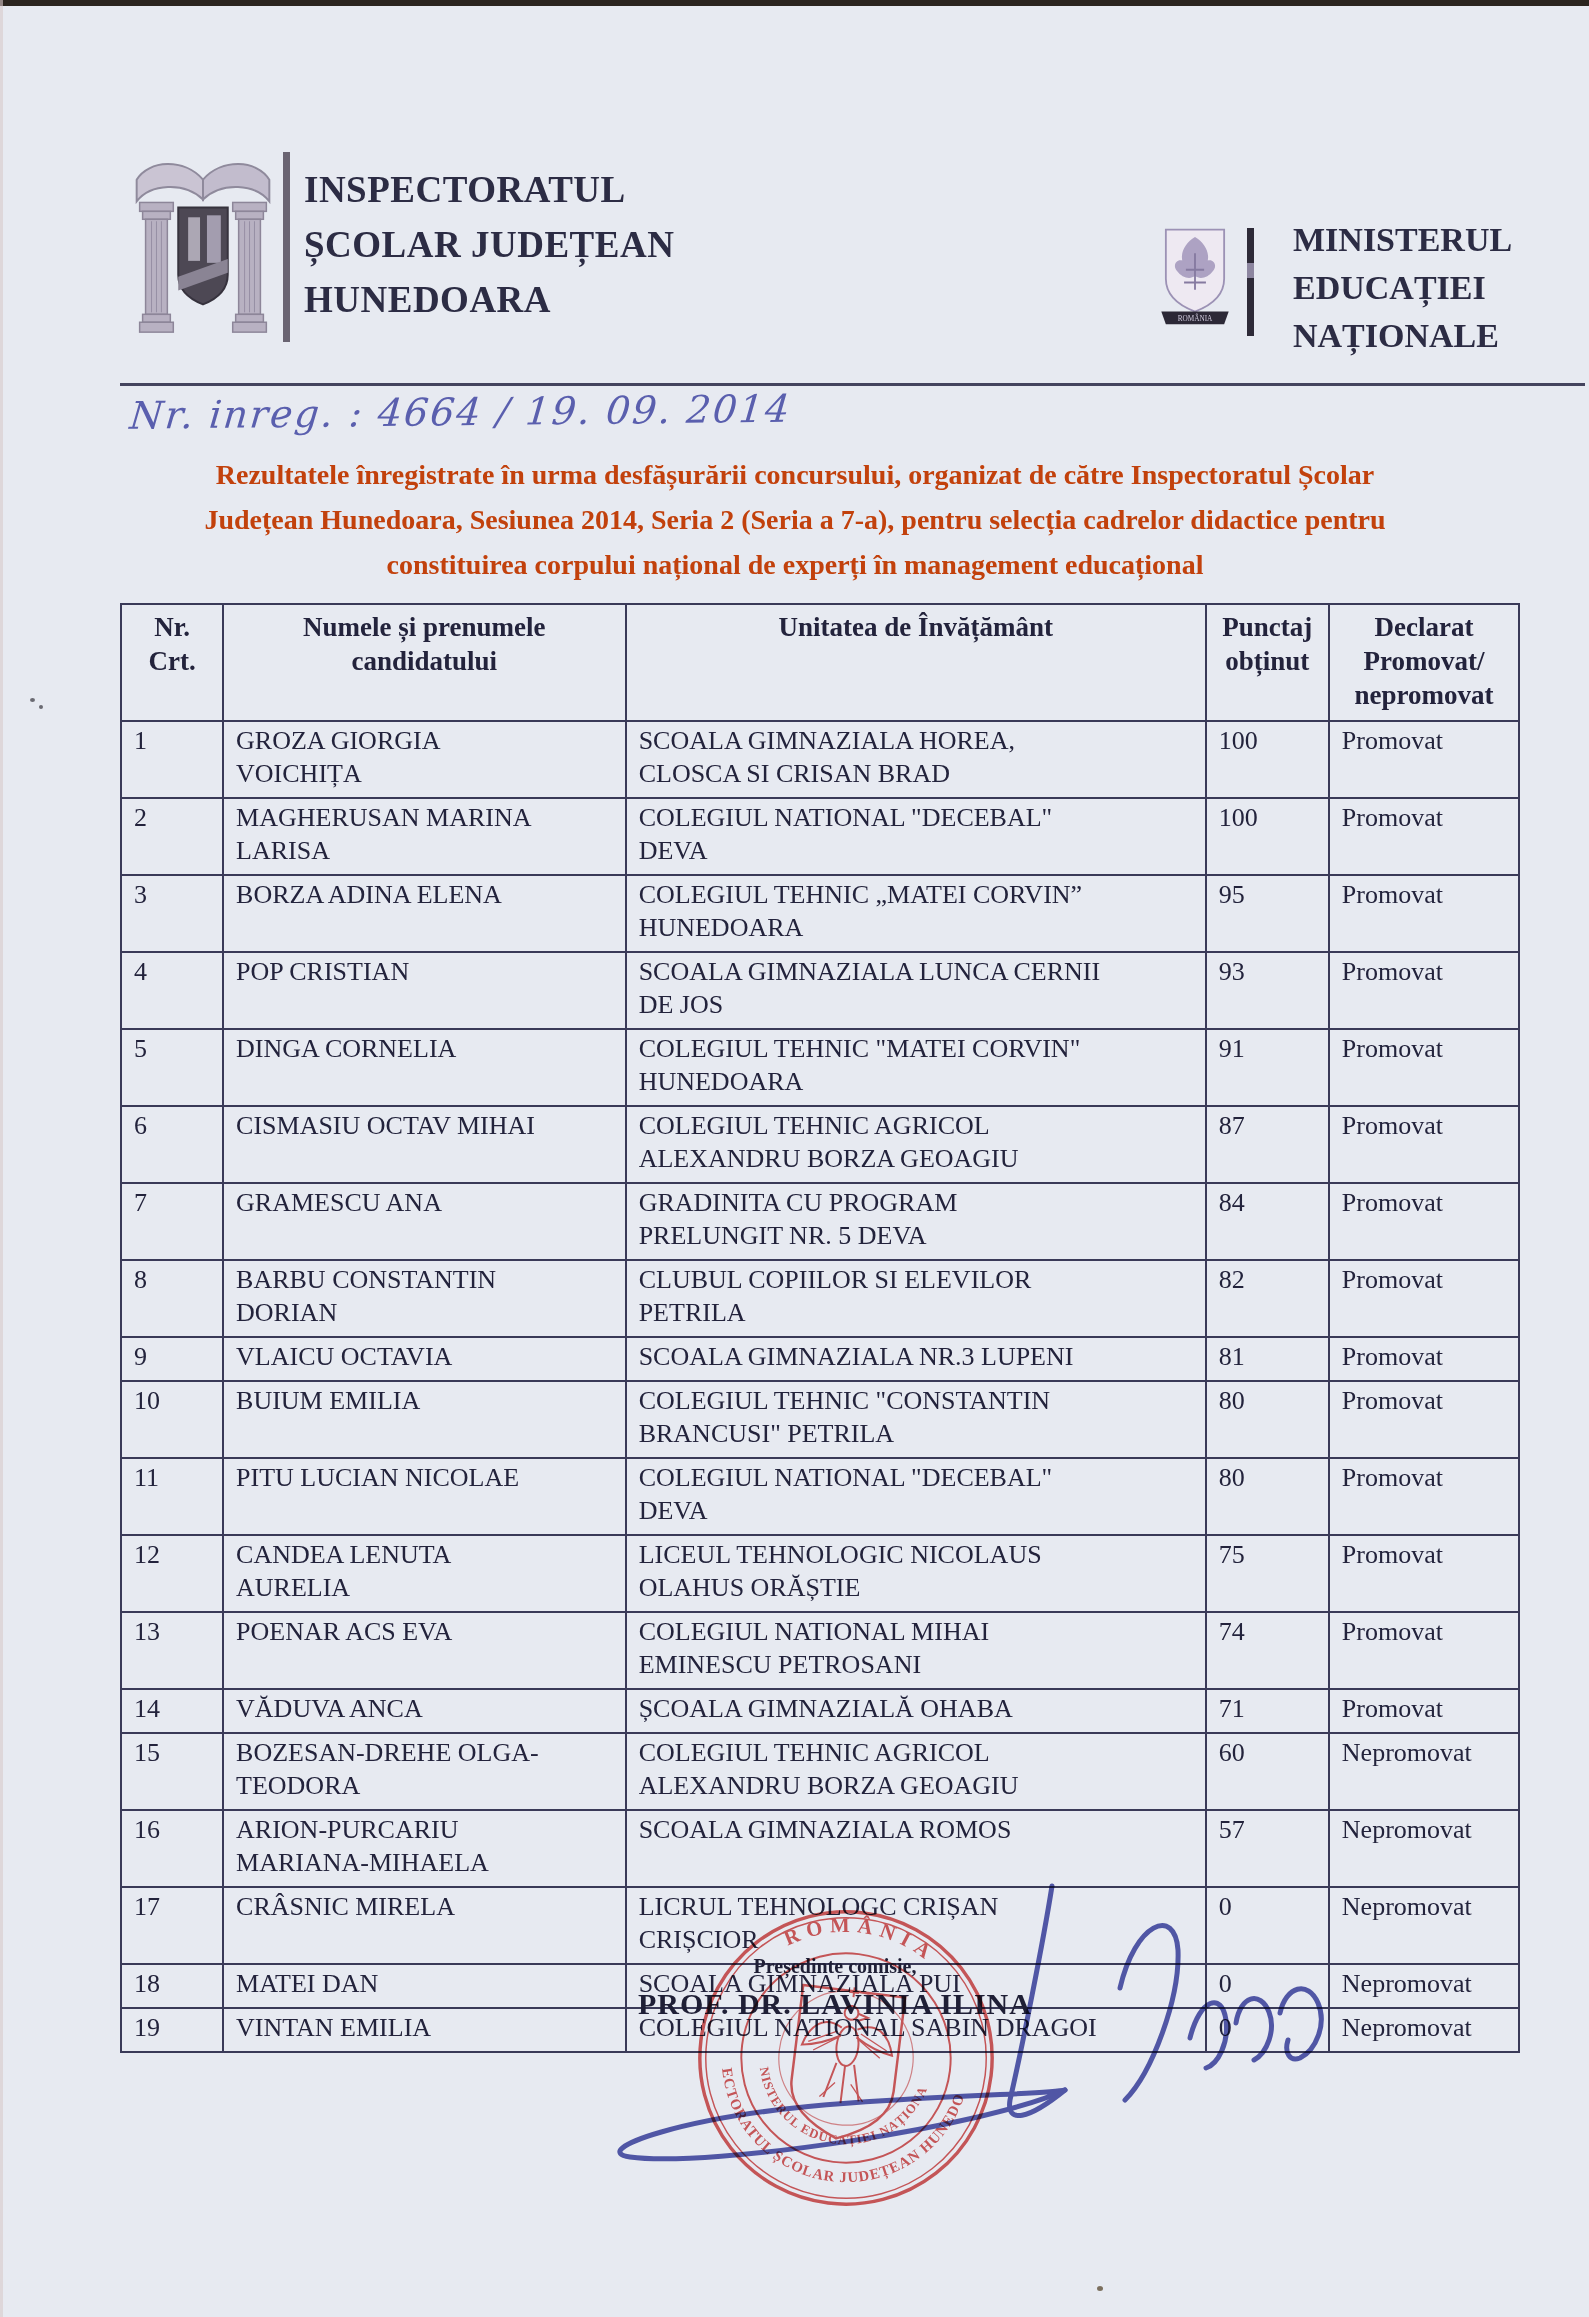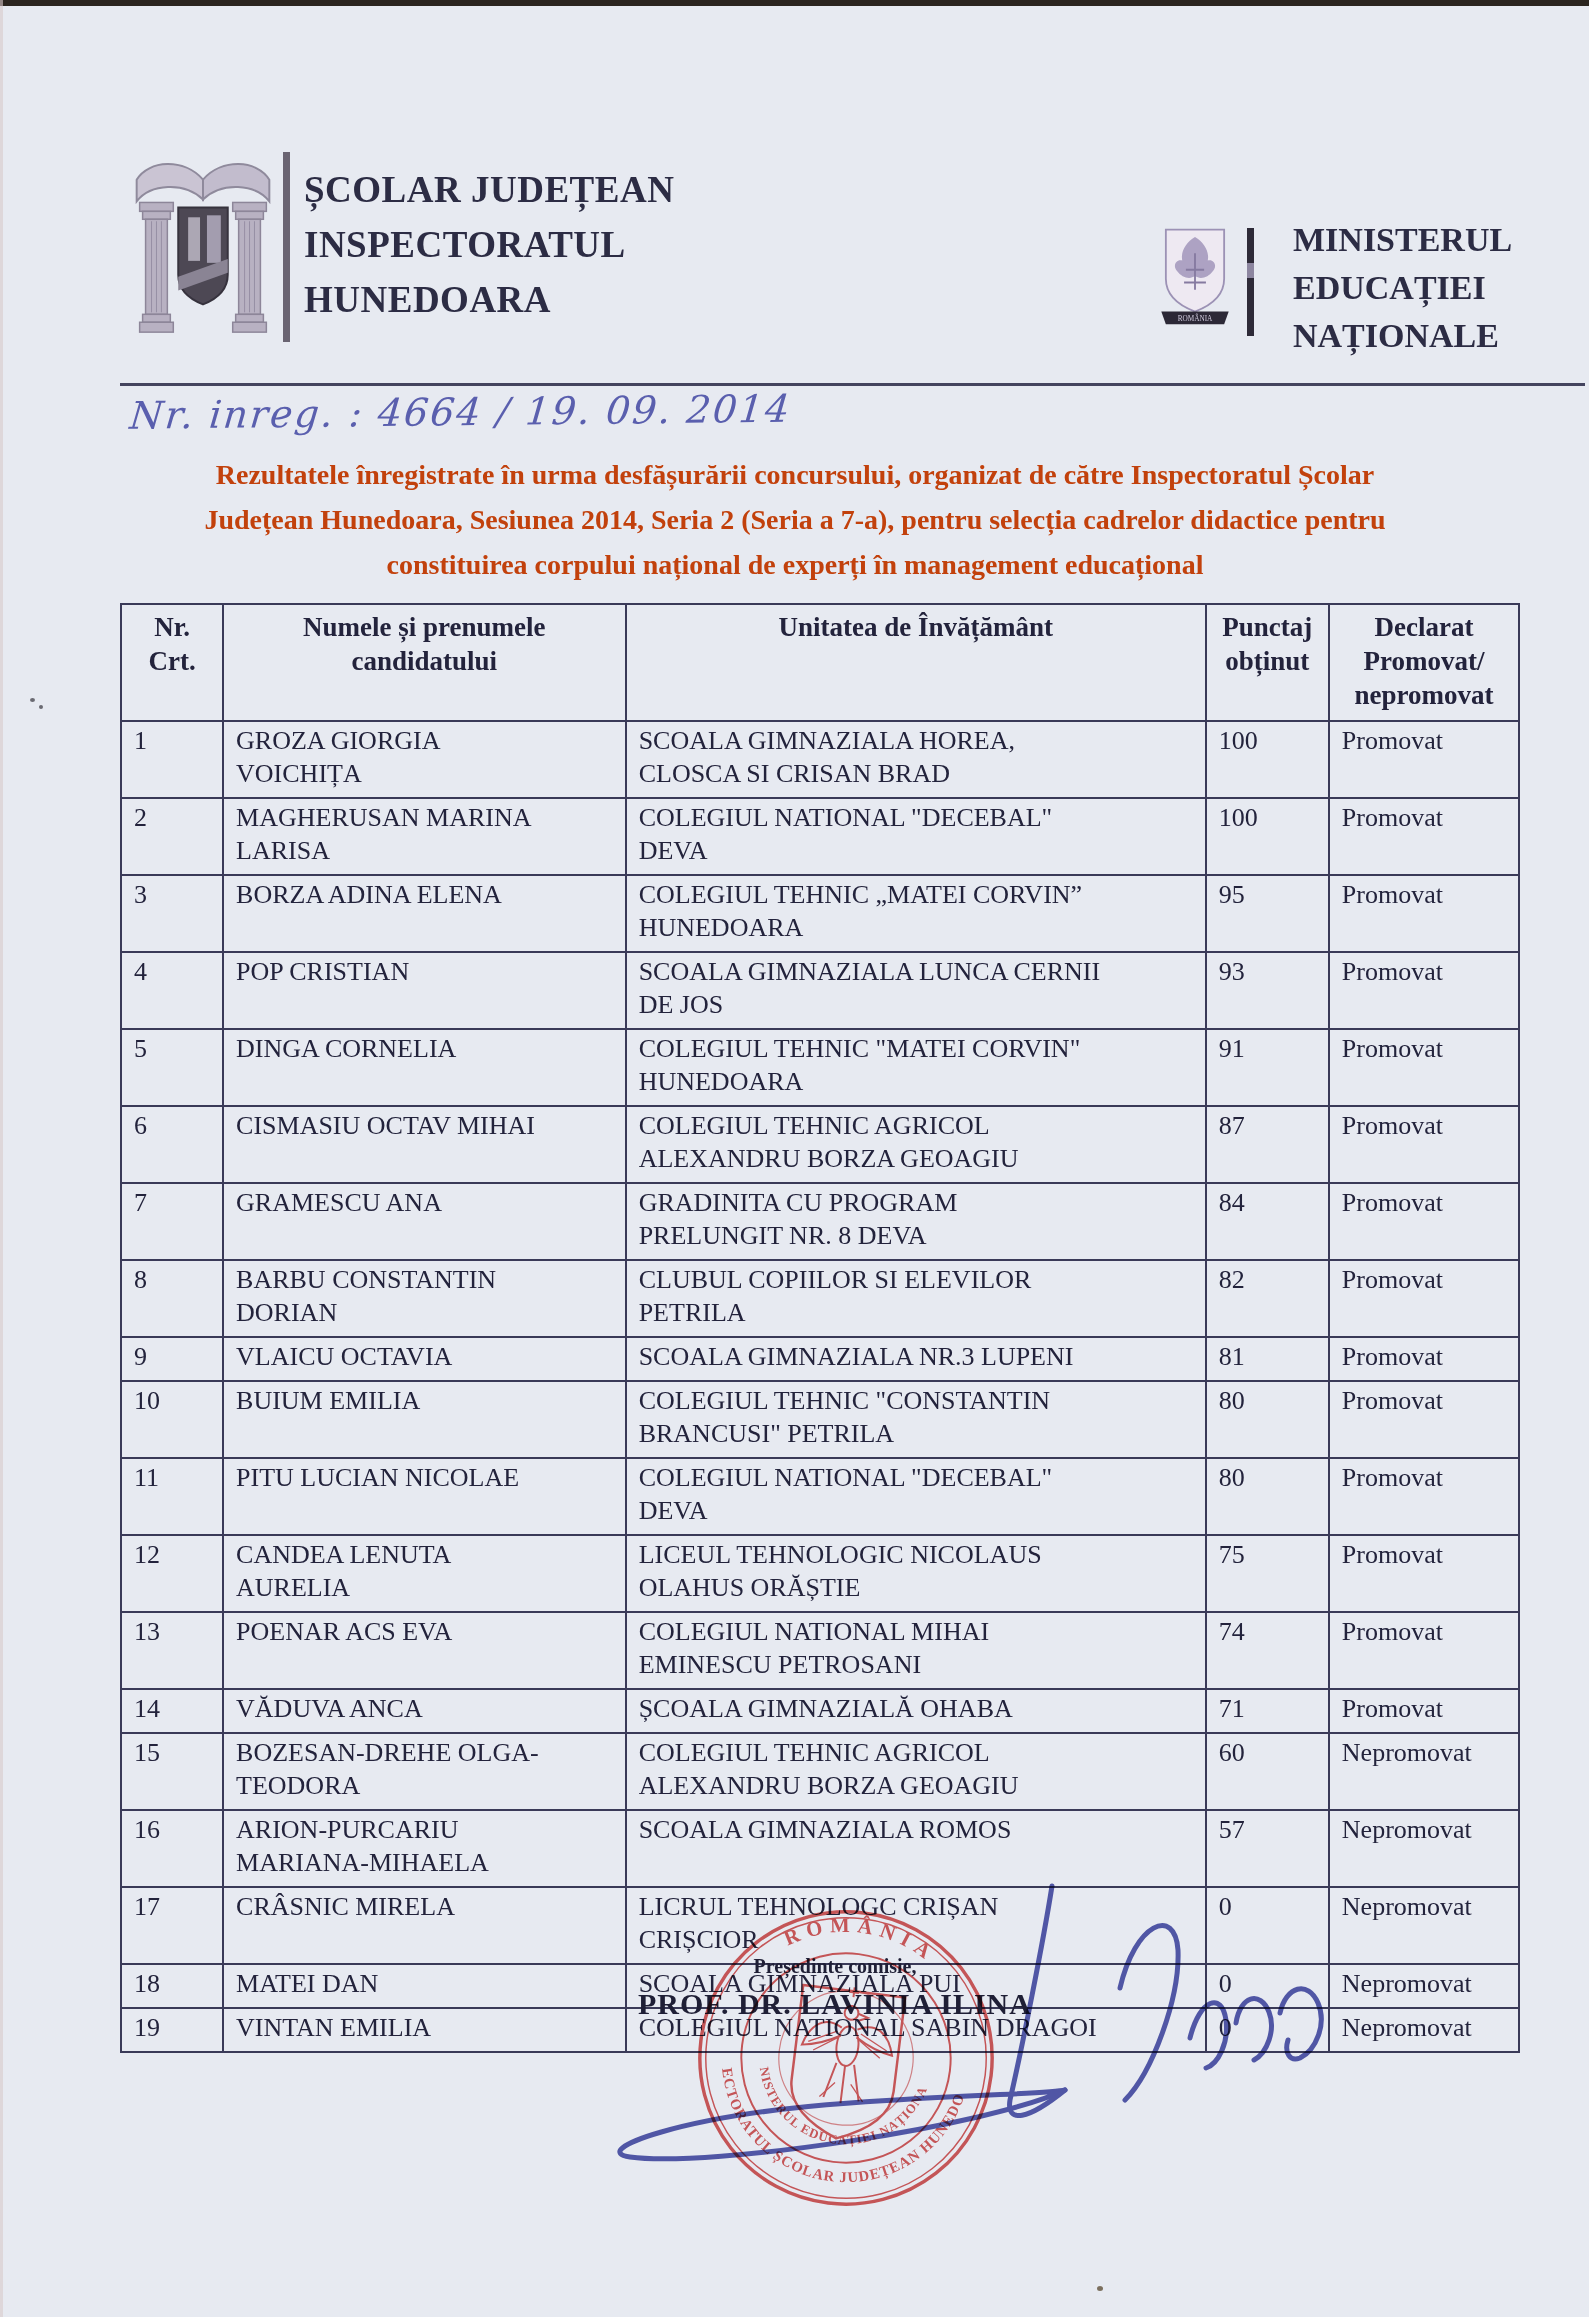--- a/index.html
+++ b/index.html
@@ -97,22 +97,22 @@
       <path d="M23 74 V166 M28 74 V166 M33 74 V166"></path>
       <path d="M117 74 V166 M122 74 V166 M127 74 V166"></path>
     </g>
     <path d="M50 60 L100 60 L100 128 Q100 148 75 158 Q50 148 50 128 Z" fill="#4d4854" stroke="#36323d" stroke-width="2"></path>
     <rect x="60" y="70" width="12" height="44" fill="#bdb8c6" opacity=".85"></rect>
     <rect x="79" y="68" width="14" height="48" fill="#b3adc0" opacity=".85"></rect>
     <path d="M50 130 L100 112 L100 126 L50 144 Z" fill="#8a8494"></path>
   </svg>
   <div class="vbar-left"></div>
   <div class="org-left-text">
+    <div>INSPECTORATUL</div>
     <div>ȘCOLAR JUDEȚEAN</div>
-    <div>INSPECTORATUL</div>
     <div>HUNEDOARA</div>
   </div>
 
   <svg class="coat-right" viewBox="0 0 80 112">
     <path d="M8 4 L72 4 L72 58 Q72 82 40 94 Q8 82 8 58 Z" fill="#eee9f2" stroke="#9c92b5" stroke-width="2"></path>
     <path d="M40 12 C30 18 24 28 26 38 C20 36 15 43 20 49 C26 57 34 59 40 55 C46 59 54 57 60 49 C65 43 60 36 54 38 C56 28 50 18 40 12 Z" fill="#9c90b6" opacity=".8"></path>
     <path d="M40 30 V70 M30 48 L50 48 M28 62 L52 62" stroke="#857aa0" stroke-width="2" fill="none"></path>
     <path d="M3 94 L77 94 L72 108 L8 108 Z" fill="#2c2836"></path>
     <text x="40" y="104" text-anchor="middle" font-size="8" fill="#cfc9dc" font-family="Liberation Serif,serif">ROMÂNIA</text>
   </svg>
@@ -199,21 +199,21 @@
           <td class="c-name">CISMASIU OCTAV MIHAI</td>
           <td class="c-unit">COLEGIUL TEHNIC AGRICOL
 ALEXANDRU BORZA GEOAGIU</td>
           <td class="c-score">87</td>
           <td class="c-status">Promovat</td>
         </tr>
         <tr>
           <td class="c-nr">7</td>
           <td class="c-name">GRAMESCU ANA</td>
           <td class="c-unit">GRADINITA CU PROGRAM
-PRELUNGIT NR. 8 DEVA</td>
+PRELUNGIT NR. 5 DEVA</td>
           <td class="c-score">84</td>
           <td class="c-status">Promovat</td>
         </tr>
         <tr>
           <td class="c-nr">8</td>
           <td class="c-name">BARBU CONSTANTIN
 DORIAN</td>
           <td class="c-unit">CLUBUL COPIILOR SI ELEVILOR
 PETRILA</td>
           <td class="c-score">82</td>

